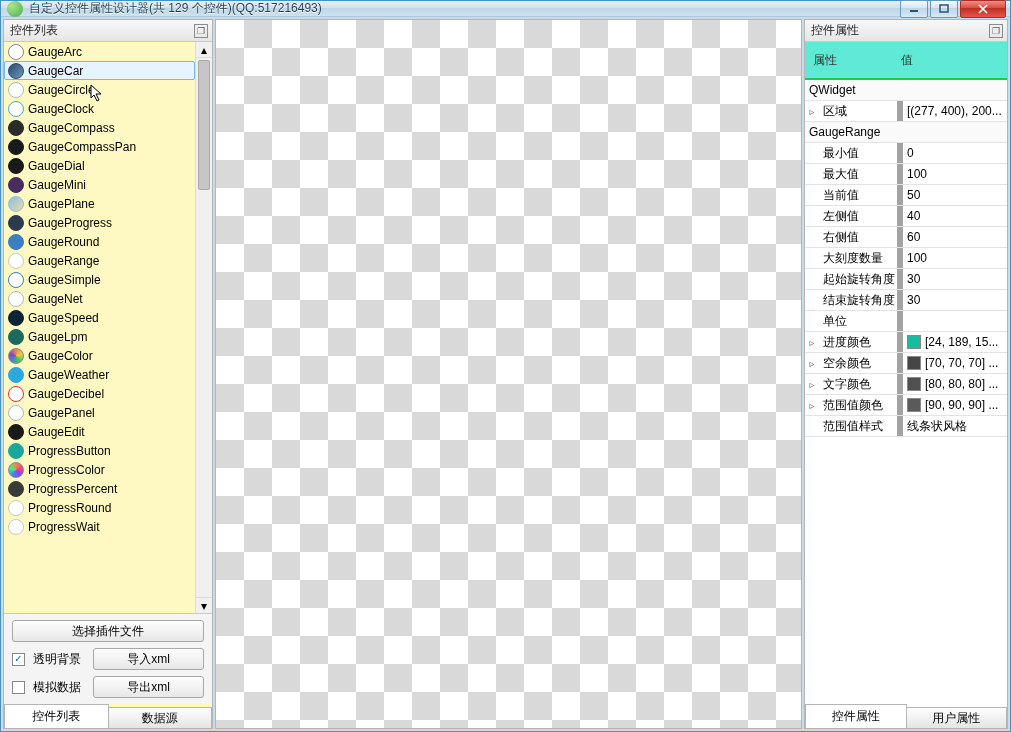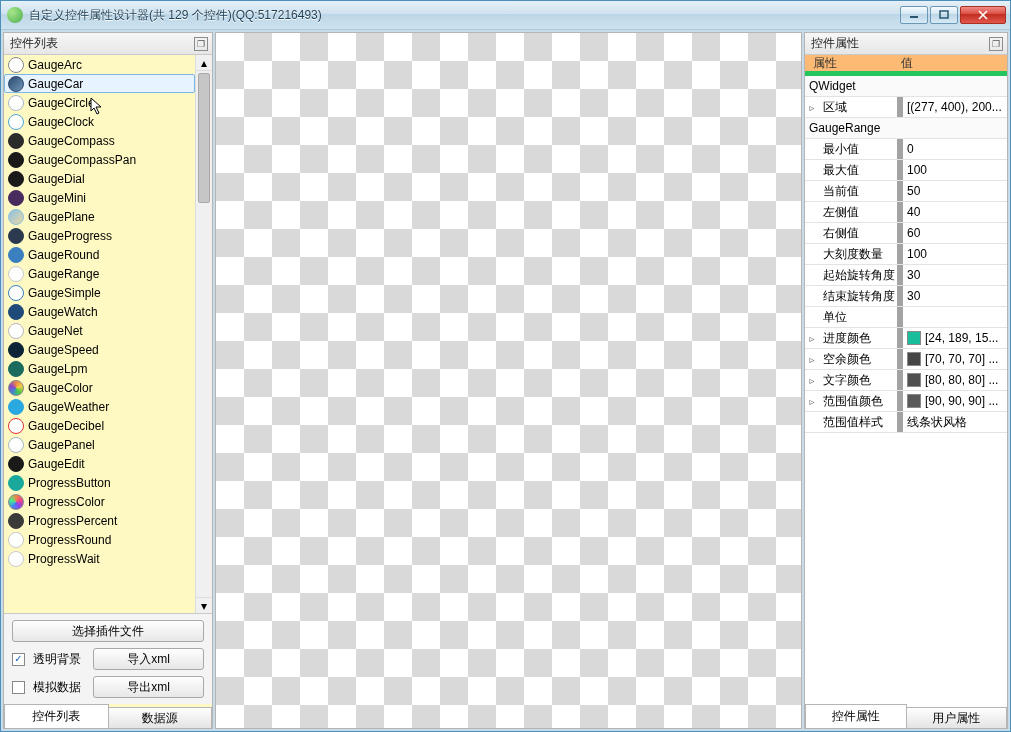--- a/index.html
+++ b/index.html
@@ -1,20 +1,20 @@
 <!DOCTYPE html>
 <html><head>
 <meta charset="utf-8">
 <style>
 * { box-sizing: border-box; margin: 0; padding: 0; font-family: "Microsoft YaHei", "Segoe UI", Tahoma, sans-serif; font-size: 12px; }
 html, body { width: 1011px; height: 732px; overflow: hidden; background: #fff; }
 
 .window { width: 1011px; height: 732px; display: flex; flex-direction: column; border: 1px solid #4b8fbb; background: #c7dbe8; }
 
-.titlebar { height: 29px; background: linear-gradient(to bottom, #e6f0f7 0%, #cfe2ee 45%, #bcd6e7 46%, #cde2ef 100%); display: flex; align-items: center; padding: 0 4px 0 6px; border-bottom: 1px solid #aac8dc; }
+.titlebar { height: 16px; background: linear-gradient(to bottom, #e6f0f7 0%, #cfe2ee 45%, #bcd6e7 46%, #cde2ef 100%); display: flex; align-items: center; padding: 0 4px 0 6px; border-bottom: 1px solid #aac8dc; }
 .titlebar .app-icon { width: 16px; height: 16px; border-radius: 50%; background: radial-gradient(circle at 30% 30%, #a7e68a, #4caf50); margin-right: 6px; }
 .titlebar .title { color: #1e3e54; text-shadow: 0 1px 0 #fff; }
 .titlebar .spacer { flex: 1; }
 .win-btns { display: flex; gap: 2px; }
 .win-btn { width: 28px; height: 18px; border: 1px solid #6b98b5; background: linear-gradient(to bottom,#f5fbff,#d2e6f2 45%,#bcd6e7 46%,#d7eaf6); border-radius: 2px; display:flex; align-items:center; justify-content:center; color:#2b566f; }
 .win-btn.close { width: 46px; background: linear-gradient(to bottom,#f08c85,#d94b40 45%,#c12e22 46%,#e2574a); border-color:#a82f24; color:#fff; }
 .win-btn svg { display:block; }
 
 .body { flex: 1; display: flex; min-height: 0; padding: 2px; gap: 2px; }
 
@@ -49,21 +49,21 @@
   linear-gradient(45deg,#d9d9d9 25%,transparent 25%),
   linear-gradient(-45deg,#d9d9d9 25%,transparent 25%),
   linear-gradient(45deg,transparent 75%,#d9d9d9 75%),
   linear-gradient(-45deg,transparent 75%,#d9d9d9 75%);
   background-size:56px 56px;
   background-position:0 0,0 28px,28px -28px,-28px 0;
 }
 
 .right-panel { width: 204px; }
 .right-body { flex:1; min-height:0; background:#fff; display:flex; flex-direction:column; }
-.prop-header-row { display:flex; height:21px; align-items:center; border-bottom:5px solid #22c55e; background:#fdba74; }
+.prop-header-row { display:flex; height:38px; align-items:center; border-bottom:2px solid #22c55e; background:#5eead4; }
 .prop-header-row .col-name { width:92px; padding-left:8px; color:#333; }
 .prop-header-row .col-val { flex:1; padding-left:4px; color:#333; }
 
 .prop-group { height:21px; display:flex; align-items:center; background:#fafafa; border-bottom:1px solid #e3e3e3; padding-left:4px; font-weight: normal; color:#000000; }
 .prop-row { height:21px; display:flex; align-items:center; border-bottom:1px solid #e3e3e3; }
 .prop-row .expander { width:14px; text-align:center; color:#6b6b6b; font-size:10px; }
 .prop-row .name { width:92px; padding-left:4px; display:flex; align-items:center; }
 .prop-row .val { flex:1; padding-left:4px; display:flex; align-items:center; gap:4px; border-left:6px solid #a3a3a3; height:100%; }
 .swatch { width:14px; height:14px; border:1px solid #888; flex-shrink:0; }
 
@@ -156,24 +156,20 @@
               </div>
               <div class="list-item">
                 <span class="li-icon" style="background: rgb(255, 255, 255); border: 1px solid rgb(200, 200, 200);"></span>
                 <span>GaugeRange</span>
               </div>
               <div class="list-item">
                 <span class="li-icon" style="background: rgb(255, 255, 255); border: 1px solid rgb(58, 127, 191);"></span>
                 <span>GaugeSimple</span>
               </div>
               <div class="list-item">
-                <span class="li-icon" style="background: rgb(30, 75, 122); border: 1px solid rgb(30, 75, 122);"></span>
-                <span>GaugeWatch</span>
-              </div>
-              <div class="list-item">
                 <span class="li-icon" style="background: rgb(255, 255, 255); border: 1px solid rgb(184, 184, 184);"></span>
                 <span>GaugeNet</span>
               </div>
               <div class="list-item">
                 <span class="li-icon" style="background: rgb(13, 36, 54); border: 1px solid rgb(13, 36, 54);"></span>
                 <span>GaugeSpeed</span>
               </div>
               <div class="list-item">
                 <span class="li-icon" style="background: rgb(26, 107, 94); border: 1px solid rgb(26, 107, 94);"></span>
                 <span>GaugeLpm</span>

